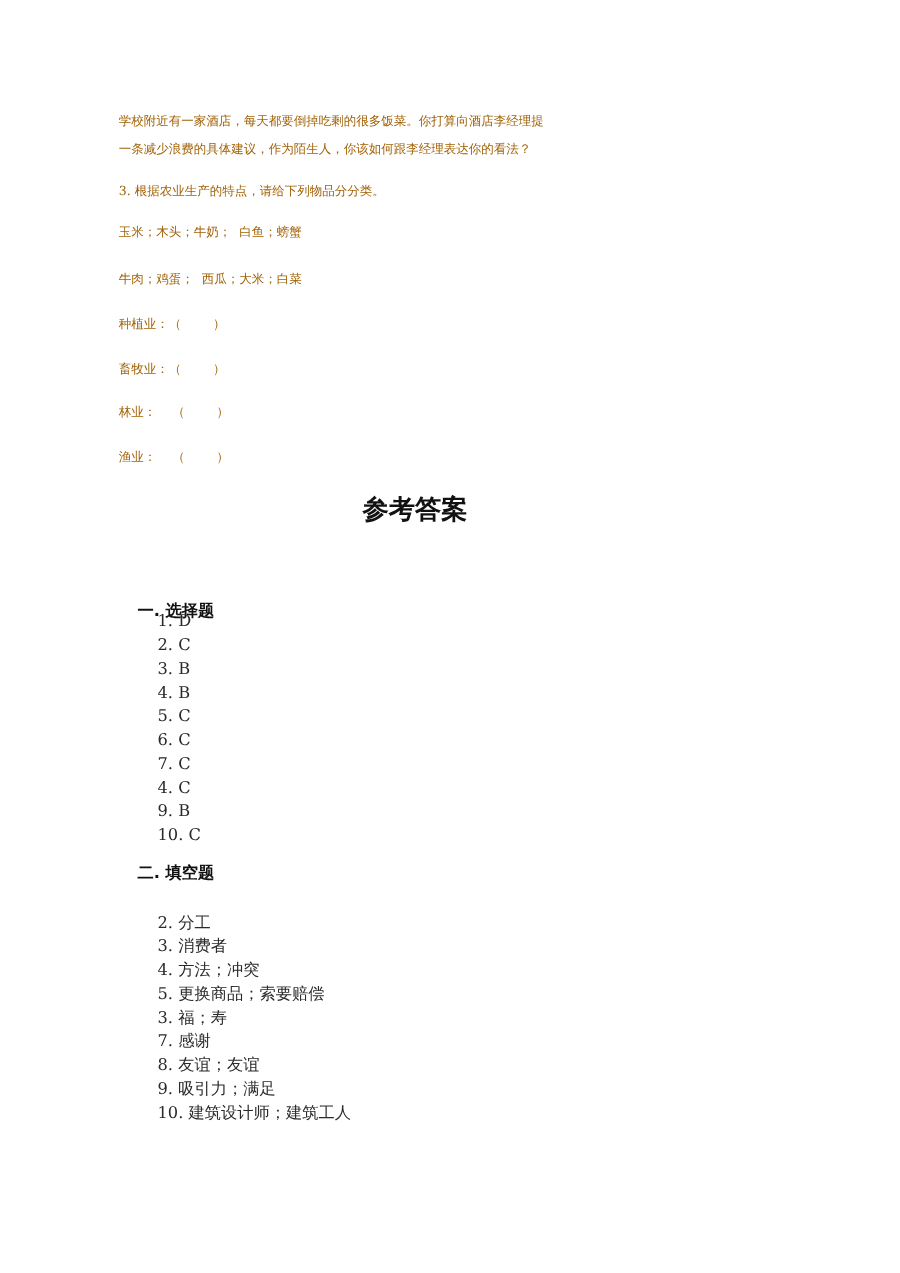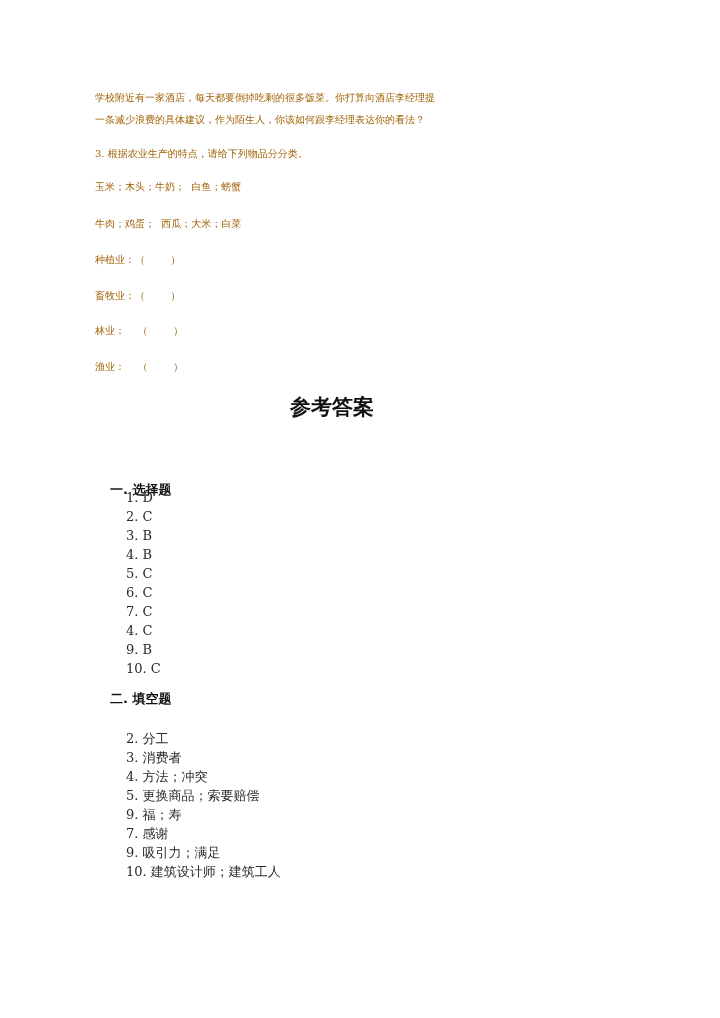--- a/index.html
+++ b/index.html
@@ -100,19 +100,20 @@
     <li>9. B</li>
     <li>10. C</li>
   </ul>
 
   <div class="section-heading" style="top:677px;margin-top:12px;">二. 填空题</div>
   <ul class="answers" style="top:713px;">
     <li>2. 分工</li>
     <li>3. 消费者</li>
     <li>4. 方法；冲突</li>
     <li>5. 更换商品；索要赔偿</li>
-    <li>9. 福；寿</li>
+    <li>3. 福；寿</li>
     <li>7. 感谢</li>
+    <li>8. 友谊；友谊</li>
     <li>9. 吸引力；满足</li>
     <li>10. 建筑设计师；建筑工人</li>
   </ul>
 
 </div>
 
 </body></html>

